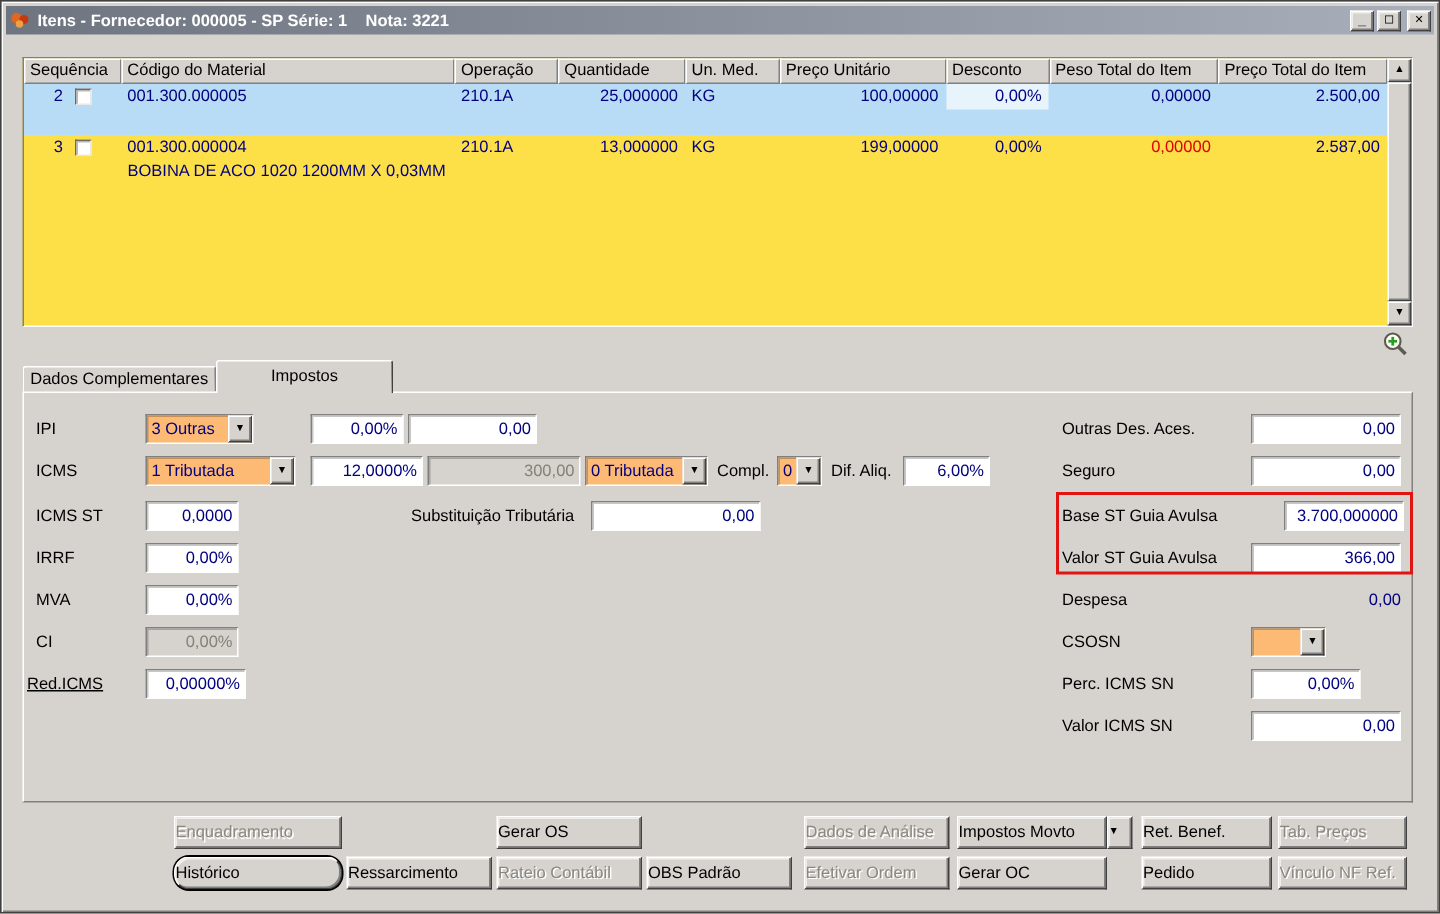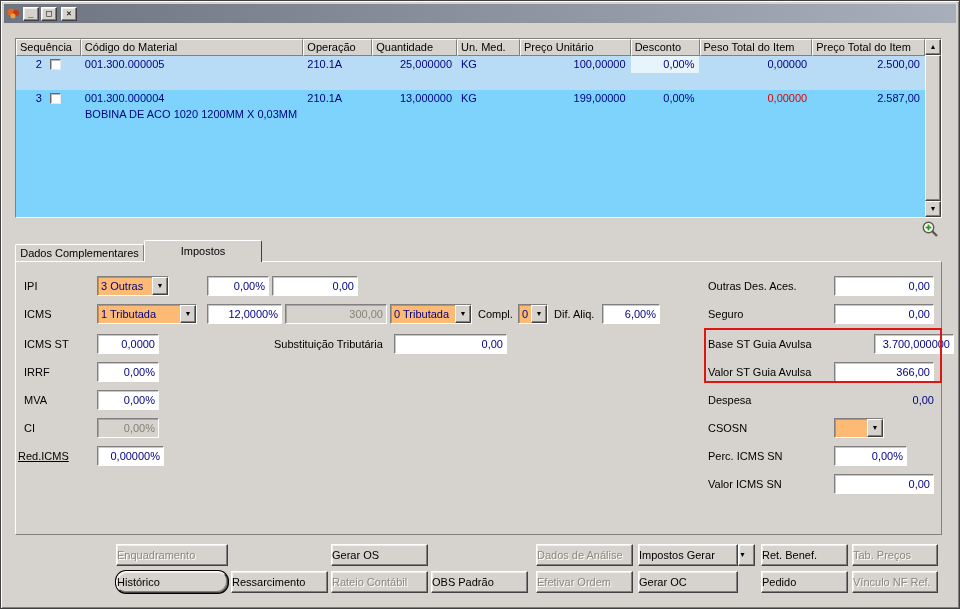--- a/index.html
+++ b/index.html
@@ -22,21 +22,21 @@
     width:16px; height:14px; background:#d6d3ce; border:1px solid;
     border-color:#fff #404040 #404040 #fff;
     box-shadow: inset -1px -1px 0 #808080, inset 1px 1px 0 #efeeea;
     font-family:"DejaVu Sans Mono",monospace; font-size:9px; line-height:11px;
     text-align:center; margin-left:2px; cursor:default; color:#000;
   }
   .winbtn.close { margin-left:4px; }
   
   .grid {
     position:absolute; left:14px; top:37px; width:927px; height:180px;
-    background:#7dd3fc; border:1px solid; border-color:#808080 #fff #fff #808080;
+    background:#fde047; border:1px solid; border-color:#808080 #fff #fff #808080;
   }
   .grid-header { position:absolute; left:0; top:0; right:16px; height:17px; display:flex; }
   .hcell {
     background:#d6d3ce; border:1px solid; border-color:#fff #808080 #808080 #fff;
     padding:1px 3px; overflow:hidden; white-space:nowrap; height:17px;
   }
   .c0{width:65px;} .c1{width:223px;} .c2{width:69px;} .c3{width:85px;} .c4{width:63px;}
   .c5{width:111px;} .c6{width:69px;} .c7{width:113px;} .c8{width:113px;}
   .grid-rows { position:absolute; left:0; top:17px; right:16px; }
   .grow { position:relative; height:34px; }
@@ -113,20 +113,21 @@
 <div class="window">
 
   <div class="titlebar">
     <span style="display:inline-block;width:15px;height:13px;">
       <svg width="15" height="13" viewBox="0 0 15 13">
         <circle cx="5" cy="5" r="3.5" fill="#e2661f"></circle>
         <circle cx="10" cy="6" r="3" fill="#c43a10"></circle>
         <circle cx="7" cy="9" r="2.5" fill="#f0a040"></circle>
       </svg>
     </span>
+    <span class="title-text">Itens - Fornecedor: 000005 - SP Série: 1    Nota: 3221</span>
     <span class="winbtn">_</span>
     <span class="winbtn">□</span>
     <span class="winbtn close">✕</span>
   </div>
 
   <div class="grid">
     <div class="grid-header">
       <div class="hcell c0">Sequência</div>
       <div class="hcell c1">Código do Material</div>
       <div class="hcell c2">Operação</div>
@@ -240,21 +241,21 @@
     <div class="lbl" style="left:2px;top:184px;text-decoration:underline;">Red.ICMS</div>
     <input class="fld" style="left: 81px; top: 184px; width: 67px;" value="0,00000%">
 
     <div class="lbl" style="left:692px;top:14px;">Outras Des. Aces.</div>
     <input class="fld" style="left: 818px; top: 14px; width: 100px;" value="0,00">
 
     <div class="lbl" style="left:692px;top:42px;">Seguro</div>
     <input class="fld" style="left: 818px; top: 42px; width: 100px;" value="0,00">
 
     <div class="lbl" style="left:692px;top:72px;">Base ST Guia Avulsa</div>
-    <input class="fld" style="left: 858px; top: 72px; width: 80px;" value="3.700,000000">
+    <input class="fld" style="left: 840px; top: 72px; width: 80px;" value="3.700,000000">
 
     <div class="lbl" style="left:692px;top:100px;">Valor ST Guia Avulsa</div>
     <input class="fld" style="left: 818px; top: 100px; width: 100px;" value="366,00">
 
     <div class="lbl" style="left:692px;top:128px;">Despesa</div>
     <div class="plainval" style="left:818px;top:128px;width:100px;">0,00</div>
 
     <div class="lbl" style="left:692px;top:156px;">CSOSN</div>
     <div class="combo" style="left:818px;top:156px;width:50px;">
       <span class="combo-text"></span>
@@ -266,21 +267,21 @@
 
     <div class="lbl" style="left:692px;top:212px;">Valor ICMS SN</div>
     <input class="fld" style="left: 818px; top: 212px; width: 100px;" value="0,00">
   </div>
 
   <div class="redbox"></div>
 
   <div class="btn r1 disabled" style="left:115px;width:112px;">Enquadramento</div>
   <div class="btn r1" style="left:330px;width:97px;">Gerar OS</div>
   <div class="btn r1 disabled" style="left:535px;width:97px;">Dados de Análise</div>
-  <div class="btn r1" style="left:637px;width:100px;">Impostos Gerar</div>
+  <div class="btn r1" style="left:637px;width:100px;">Impostos Movto</div>
   <div class="btn r1" style="left:737px;width:17px;font-size:7px;">▼</div>
   <div class="btn r1" style="left:760px;width:87px;">Ret. Benef.</div>
   <div class="btn r1 disabled" style="left:851px;width:86px;">Tab. Preços</div>
 
   <div class="btn r2 default" style="left:115px;width:112px;">Histórico</div>
   <div class="btn r2" style="left:230px;width:97px;">Ressarcimento</div>
   <div class="btn r2 disabled" style="left:330px;width:97px;">Rateio Contábil</div>
   <div class="btn r2" style="left:430px;width:97px;">OBS Padrão</div>
   <div class="btn r2 disabled" style="left:535px;width:97px;">Efetivar Ordem</div>
   <div class="btn r2" style="left:637px;width:100px;">Gerar OC</div>

